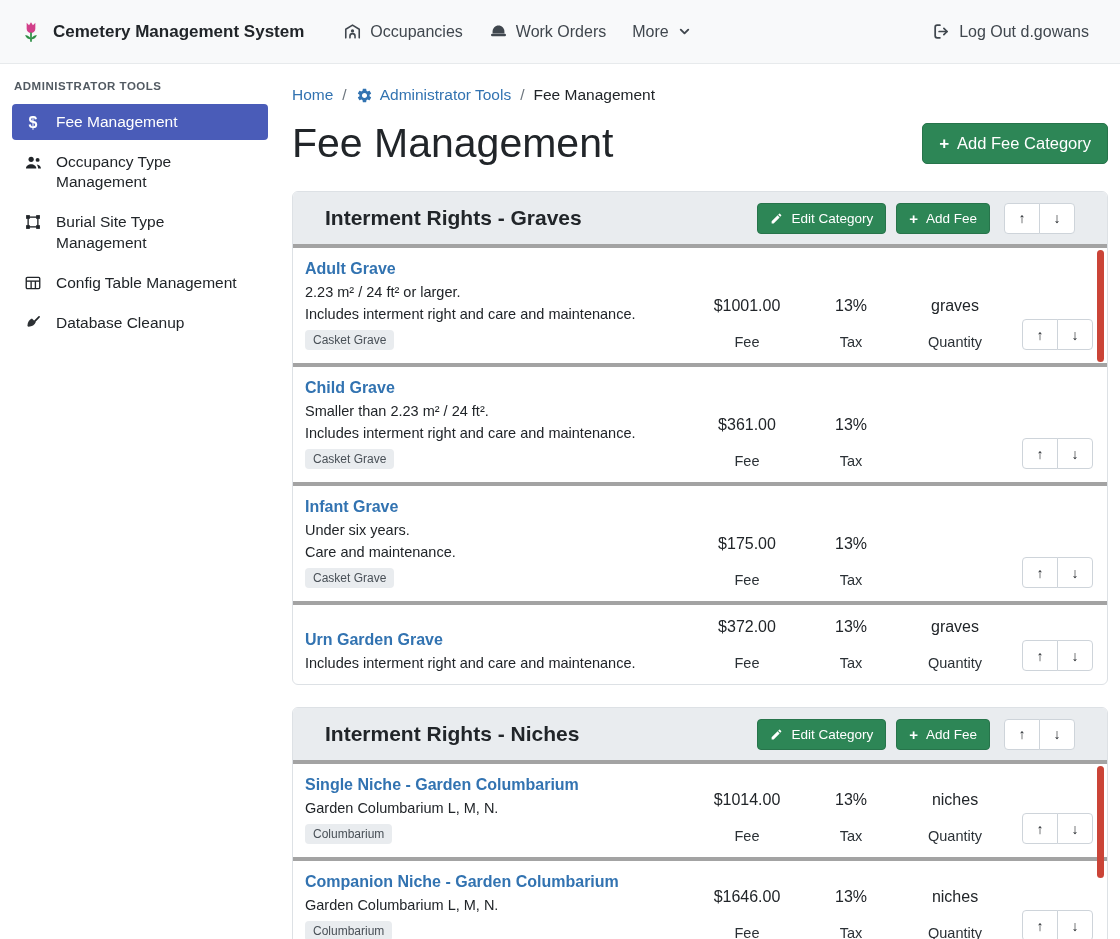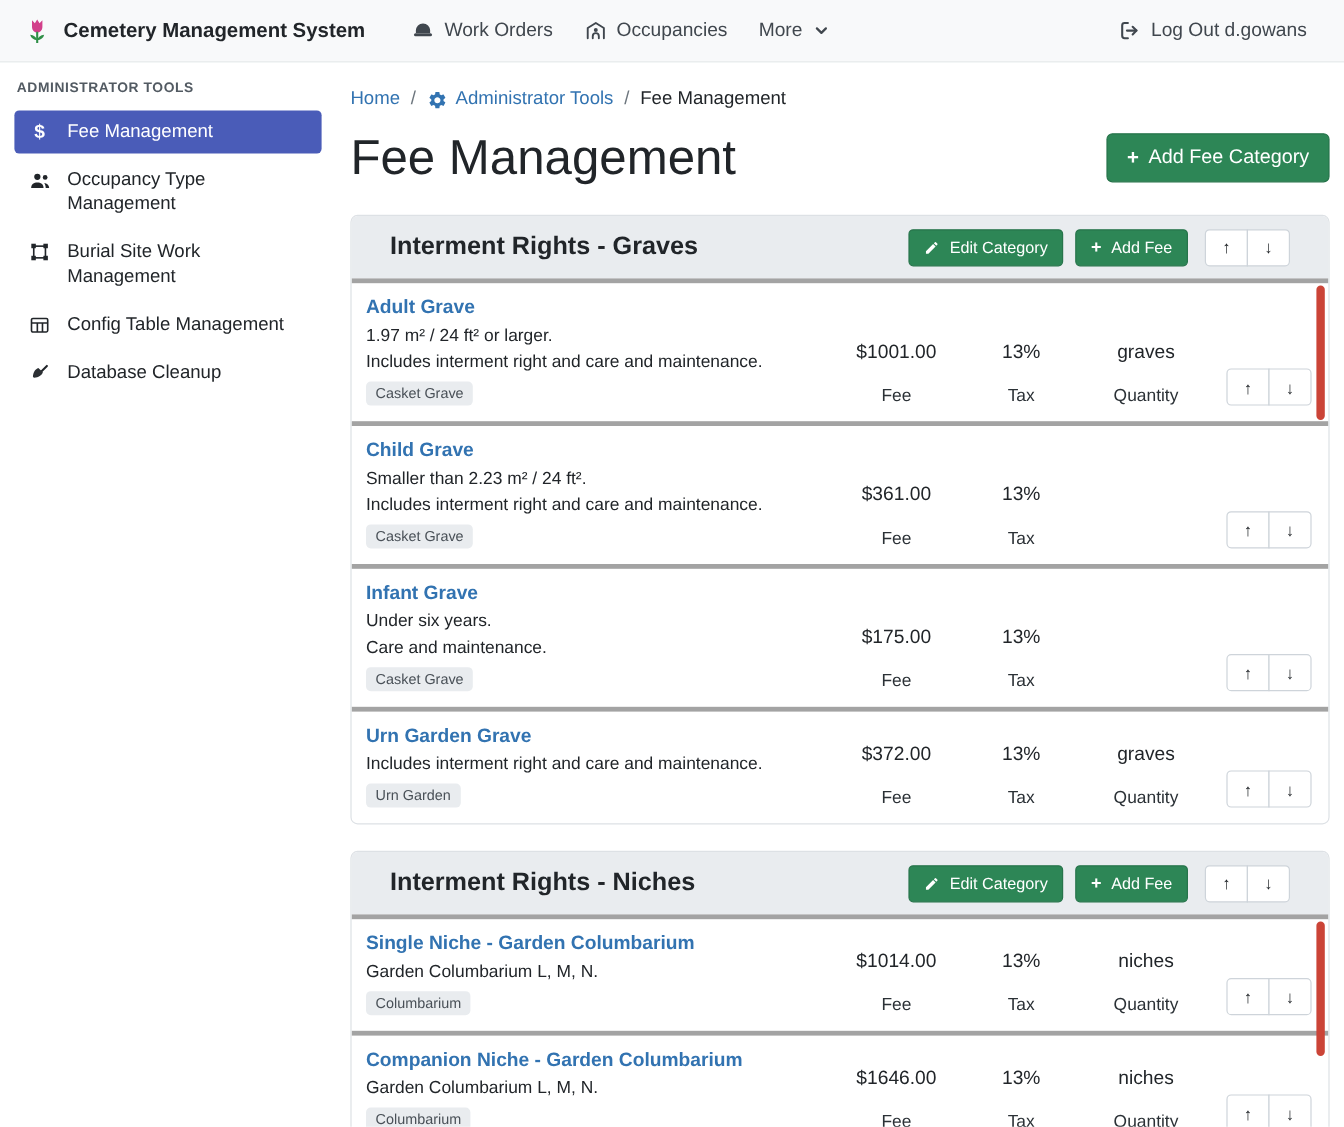--- a/index.html
+++ b/index.html
@@ -6,21 +6,21 @@
   html,body { margin:0; padding:0; }
   body {
     width:1120px; height:939px; overflow:hidden;
     font-family:"Liberation Sans","DejaVu Sans",sans-serif;
     color:#212529; background:#fff; font-size:15px;
   }
   svg { display:block; }
 
   
   .navbar {
-    height:52px; background:#f8f9fa; border-bottom:1px solid #e7eaec;
+    height:64px; background:#f8f9fa; border-bottom:1px solid #e7eaec;
     display:flex; align-items:center; padding:0 18px;
   }
   .brand { display:flex; align-items:center; gap:9px; cursor:pointer; }
   .brand-title { font-weight:700; font-size:17px; color:#212529; }
   .nav-links { display:flex; align-items:center; margin-left:26px; }
   .nav-item {
     display:flex; align-items:center; gap:8px; padding:8px 13px;
     color:#40474e; font-size:16px; cursor:pointer; white-space:nowrap;
   }
   .nav-item svg { color:#40474e; }
@@ -121,36 +121,36 @@
         <path fill="#2f8f46" d="M12 19c-2.8-.2-4.8-1.8-5.4-4.2 2.8.2 4.8 1.8 5.4 4.2z"></path>
         <path fill="#2f8f46" d="M12 19c2.8-.2 4.8-1.8 5.4-4.2-2.8.2-4.8 1.8-5.4 4.2z"></path>
       </svg>
     </span>
     <span class="brand-title">Cemetery Management System</span>
   </div>
 
   <div class="nav-links">
     <div class="nav-item">
       <span>
-        <svg width="19" height="19" viewBox="0 0 24 24" fill="currentColor">
-          <path d="M12 4.5c-4.1 0-7.5 3.4-7.5 7.5v2.5h15V12c0-4.1-3.4-7.5-7.5-7.5z"></path>
-          <rect x="2.5" y="14.8" width="19" height="3.2" rx="1.6"></rect>
-        </svg>
-      </span>
-      <span>Work Orders</span>
-    </div>
-    <div class="nav-item">
-      <span>
         <svg width="19" height="19" viewBox="0 0 24 24" fill="none" stroke="currentColor" stroke-width="2" stroke-linecap="round" stroke-linejoin="round">
           <path d="M3.5 20V9.2L12 4l8.5 5.2V20"></path>
           <circle cx="12" cy="11.3" r="2.1" fill="currentColor" stroke="none"></circle>
           <path d="M8.8 20v-2.1a3.2 3.2 0 0 1 6.4 0V20"></path>
         </svg>
       </span>
       <span>Occupancies</span>
+    </div>
+    <div class="nav-item">
+      <span>
+        <svg width="19" height="19" viewBox="0 0 24 24" fill="currentColor">
+          <path d="M12 4.5c-4.1 0-7.5 3.4-7.5 7.5v2.5h15V12c0-4.1-3.4-7.5-7.5-7.5z"></path>
+          <rect x="2.5" y="14.8" width="19" height="3.2" rx="1.6"></rect>
+        </svg>
+      </span>
+      <span>Work Orders</span>
     </div>
     <div class="nav-item">
       <span>More</span>
       <span>
         <svg width="15" height="15" viewBox="0 0 24 24" fill="none" stroke="currentColor" stroke-width="3" stroke-linecap="round" stroke-linejoin="round">
           <path d="M6 9l6 6 6-6"></path>
         </svg>
       </span>
     </div>
   </div>
@@ -194,21 +194,21 @@
     <div class="side-item">
       <span class="side-icon">
         <svg width="18" height="18" viewBox="0 0 24 24" fill="none" stroke="currentColor" stroke-width="1.8">
           <rect x="5.5" y="5.5" width="13" height="13"></rect>
           <rect x="2.8" y="2.8" width="5" height="5" fill="currentColor" stroke="none"></rect>
           <rect x="16.2" y="2.8" width="5" height="5" fill="currentColor" stroke="none"></rect>
           <rect x="2.8" y="16.2" width="5" height="5" fill="currentColor" stroke="none"></rect>
           <rect x="16.2" y="16.2" width="5" height="5" fill="currentColor" stroke="none"></rect>
         </svg>
       </span>
-      <span>Burial Site Work Management</span>
+      <span>Burial Site Type Management</span>
     </div>
 
     <div class="side-item">
       <span class="side-icon">
         <svg width="18" height="18" viewBox="0 0 24 24" fill="none" stroke="currentColor" stroke-width="1.8">
           <rect x="3" y="4.5" width="18" height="15" rx="1.5"></rect>
           <path d="M3 9.5h18"></path>
           <path d="M9.5 9.5v10"></path>
           <path d="M15.2 9.5v10"></path>
         </svg>
@@ -273,21 +273,21 @@
             </button>
           <button class="btn-arrow">
               <span>↓</span>
             </button>
         </div>
       </div>
 
       <div class="fee-row">
         <div class="fee-main">
           <a class="fee-name">Adult Grave</a>
-          <div class="fee-desc">1.97 m² / 24 ft² or larger.</div>
+          <div class="fee-desc">2.23 m² / 24 ft² or larger.</div>
           <div class="fee-desc">Includes interment right and care and maintenance.</div>
           <div class="badge-wrap"><span class="badge">Casket Grave</span></div>
         </div>
         <div class="fee-col">
           <div class="val">$1001.00</div>
           <div class="lbl">Fee</div>
         </div>
         <div class="fee-col">
           <div class="val">13%</div>
           <div class="lbl">Tax</div>
@@ -368,21 +368,20 @@
               </button>
           </div>
         </div>
       </div>
 
       <div class="fee-row">
         <div class="fee-main">
           <a class="fee-name">Urn Garden Grave</a>
           <div class="fee-desc">Includes interment right and care and maintenance.</div>
           
-          <div class="badge-wrap"><span class="badge">Urn Garden</span></div>
         </div>
         <div class="fee-col">
           <div class="val">$372.00</div>
           <div class="lbl">Fee</div>
         </div>
         <div class="fee-col">
           <div class="val">13%</div>
           <div class="lbl">Tax</div>
         </div>
         <div class="fee-col">

